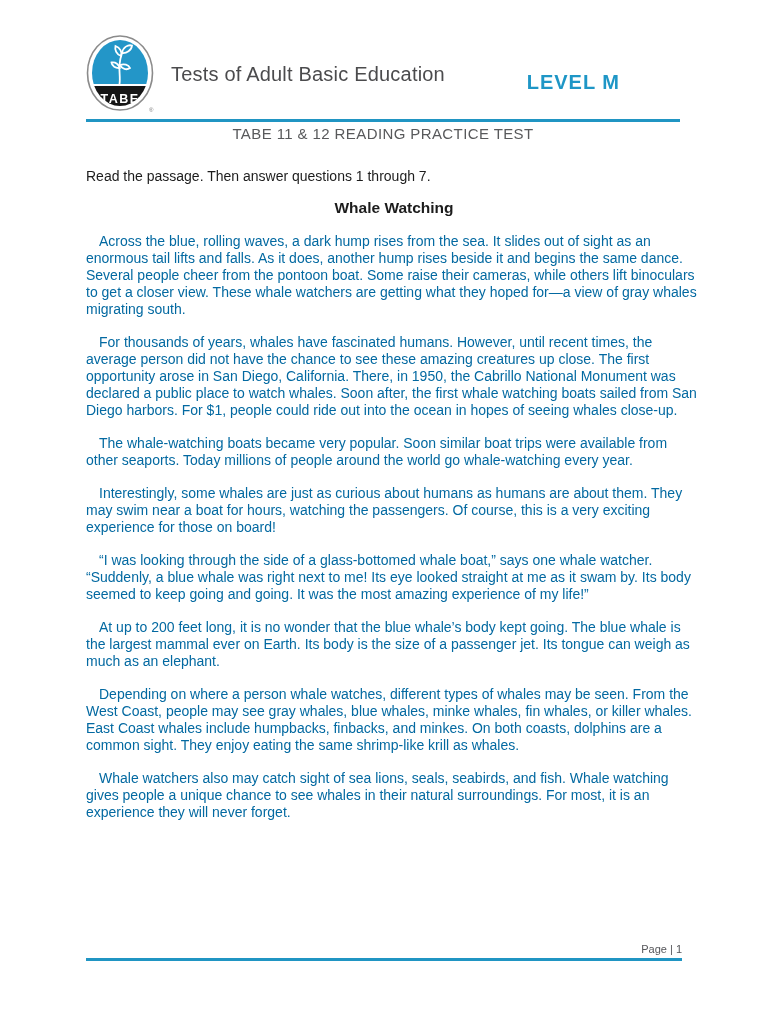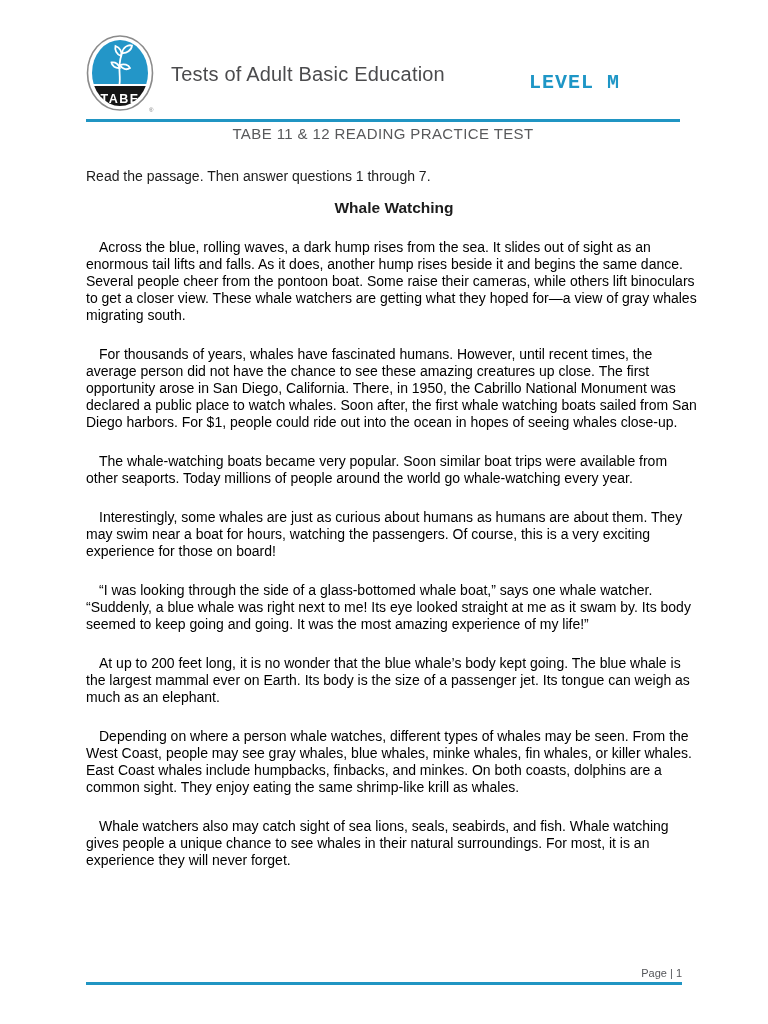--- a/index.html
+++ b/index.html
@@ -25,21 +25,20 @@
   }
   .level {
     margin-left: auto;
     margin-right: 60px;
     padding-top: 16px;
     font-size: 20px;
     font-weight: 700;
     letter-spacing: 1px;
     color: #1e96c6;
     white-space: nowrap;
-    font-family: Liberation Mono, monospace;
   }
   .rule {
     height: 3px;
     background: #2095c3;
     border: none;
   }
   .header .rule { margin-top: 6px; }
   .subtitle {
     margin-top: 3px;
     text-align: center;
@@ -55,29 +54,29 @@
     color: #1c1c1c;
   }
   .passage-title {
     margin-top: 15px;
     text-align: center;
     font-size: 15.5px;
     font-weight: 700;
     color: #1c1c1c;
   }
   .para {
-    margin-top: 22px;
+    margin-top: 16px;
     font-size: 14px;
     line-height: 17px;
     text-indent: 13px;
-    color: #000000;
+    color: #0369a1;
   }
   .para:first-of-type { margin-top: 14px; }
   
-  .footer { position: absolute; left: 86px; top: 943px; width: 596px; margin-top: 24px; }
+  .footer { position: absolute; left: 86px; top: 943px; width: 596px; }
   .page-num {
     text-align: right;
     font-size: 11px;
     color: #55565a;
     padding-bottom: 3px;
   }
 </style>
 </head>
 <body>
 

